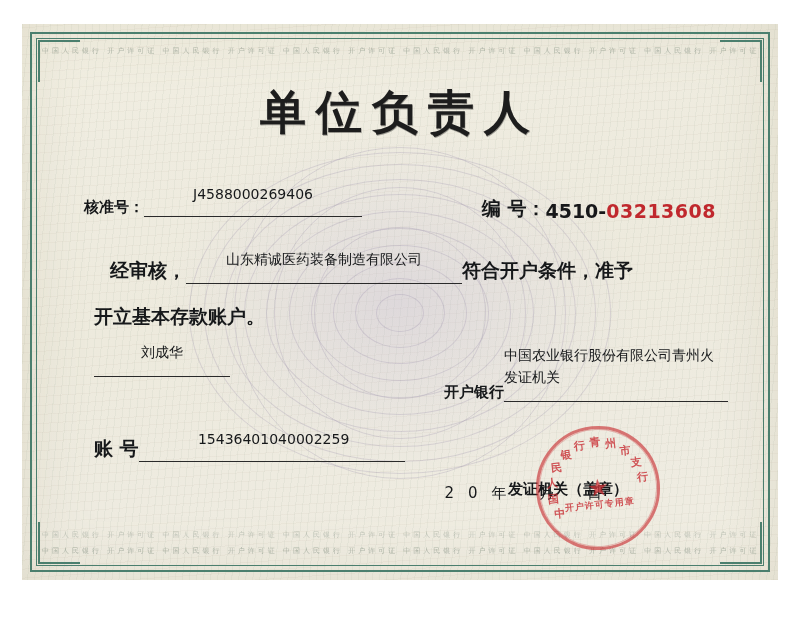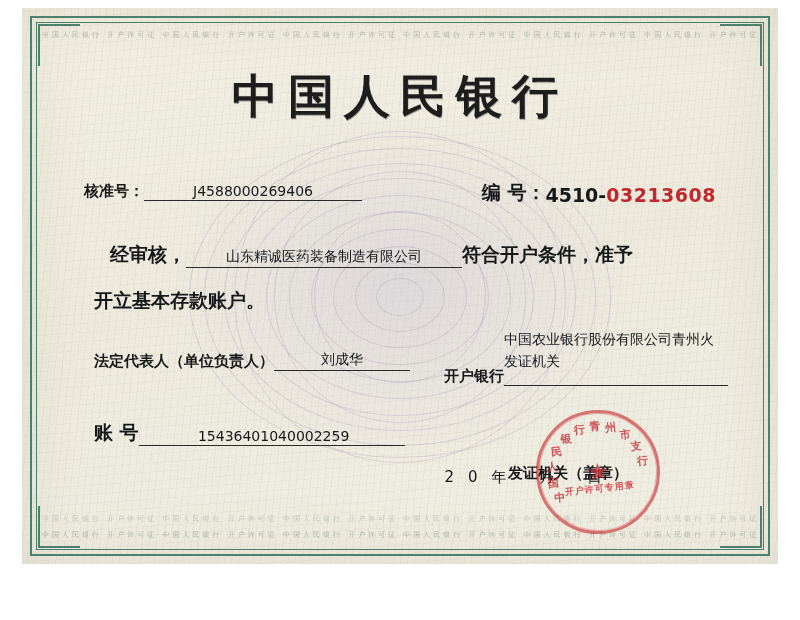--- a/index.html
+++ b/index.html
@@ -10,21 +10,21 @@
   body {
     width: 800px;
     height: 620px;
     font-family: "DejaVu Sans", "Liberation Sans", sans-serif;
     overflow: hidden;
   }
 
   .certificate {
     position: absolute;
     left: 22px;
-    top: 8px;
+    top: 24px;
     width: 756px;
     height: 556px;
     background:
       radial-gradient(ellipse 340px 250px at 50% 50%, rgba(186,176,214,0.30) 0%, rgba(200,192,220,0.12) 45%, rgba(255,255,255,0) 70%),
       repeating-linear-gradient(96deg, rgba(150,170,150,0.10) 0px, rgba(150,170,150,0.10) 1px, rgba(255,255,255,0) 1px, rgba(255,255,255,0) 7px),
       repeating-linear-gradient(-4deg, rgba(170,150,130,0.07) 0px, rgba(170,150,130,0.07) 1px, rgba(255,255,255,0) 1px, rgba(255,255,255,0) 9px),
       linear-gradient(170deg, #f2efe2 0%, #efece0 20%, #edeadd 48%, #eeebe0 72%, #f0ede2 100%);
     box-shadow: inset 0 0 60px rgba(180,170,140,0.25);
     overflow: hidden;
   }
@@ -123,21 +123,21 @@
     font-size: 14px;
     color: #16181a;
     white-space: nowrap;
     padding: 0 4px 1px 4px;
   }
 
   .ul {
     border-bottom: 1px solid #2a2a2a;
     display: inline-block;
     text-align: center;
-    padding-bottom: 1px;
+    padding-bottom: 14px;
   }
 
   
   #approval-row { left: 62px; top: 150px; }
   #approval-row .ul { width: 210px; }
 
   
   #serial-row { right: 62px; top: 148px; }
   #serial-row .lbl { font-size: 19px; font-weight: 700; }
   .serial-red { color: #c0282d; font-size: 19px; font-weight: 700; letter-spacing: 0.5px; }
@@ -244,21 +244,21 @@
   <div class="corner tr"></div>
   <div class="corner bl"></div>
   <div class="corner br"></div>
 
   <div class="guard top">中国人民银行 开户许可证 中国人民银行 开户许可证 中国人民银行 开户许可证 中国人民银行 开户许可证 中国人民银行 开户许可证 中国人民银行 开户许可证</div>
   <div class="guard mid-bottom">中国人民银行 开户许可证 中国人民银行 开户许可证 中国人民银行 开户许可证 中国人民银行 开户许可证 中国人民银行 开户许可证 中国人民银行 开户许可证</div>
   <div class="guard bottom">中国人民银行 开户许可证 中国人民银行 开户许可证 中国人民银行 开户许可证 中国人民银行 开户许可证 中国人民银行 开户许可证 中国人民银行 开户许可证</div>
 
   <div class="content">
 
-    <div class="title">中国人民银行</div>
+    <div class="title">单位负责人</div>
 
     <div class="row" id="approval-row">
       <span class="lbl">核准号：</span>
       <span class="val ul">J4588000269406</span>
     </div>
 
     <div class="row" id="serial-row">
       <span class="lbl">编 号：</span>
       <span class="serial-pref">4510</span>
       <span class="serial-dash">-</span>
@@ -269,21 +269,20 @@
       <span class="lbl big">开立基本存款账户。</span>
     </div>
 
     <div class="row" id="body-line1">
       <span class="lbl big">经审核，</span>
       <span class="val ul">山东精诚医药装备制造有限公司</span>
       <span class="lbl big">符合开户条件，准予</span>
     </div>
 
     <div class="row" id="rep-row">
-      <span class="lbl">法定代表人（单位负责人）</span>
       <span class="val ul">刘成华</span>
     </div>
 
     <div class="row" id="bank-row">
       <span class="lbl">开户银行</span>
       <span class="bank-val">
         <span>中国农业银行股份有限公司青州火</span>
         <span>发证机关</span>
       </span>
     </div>

